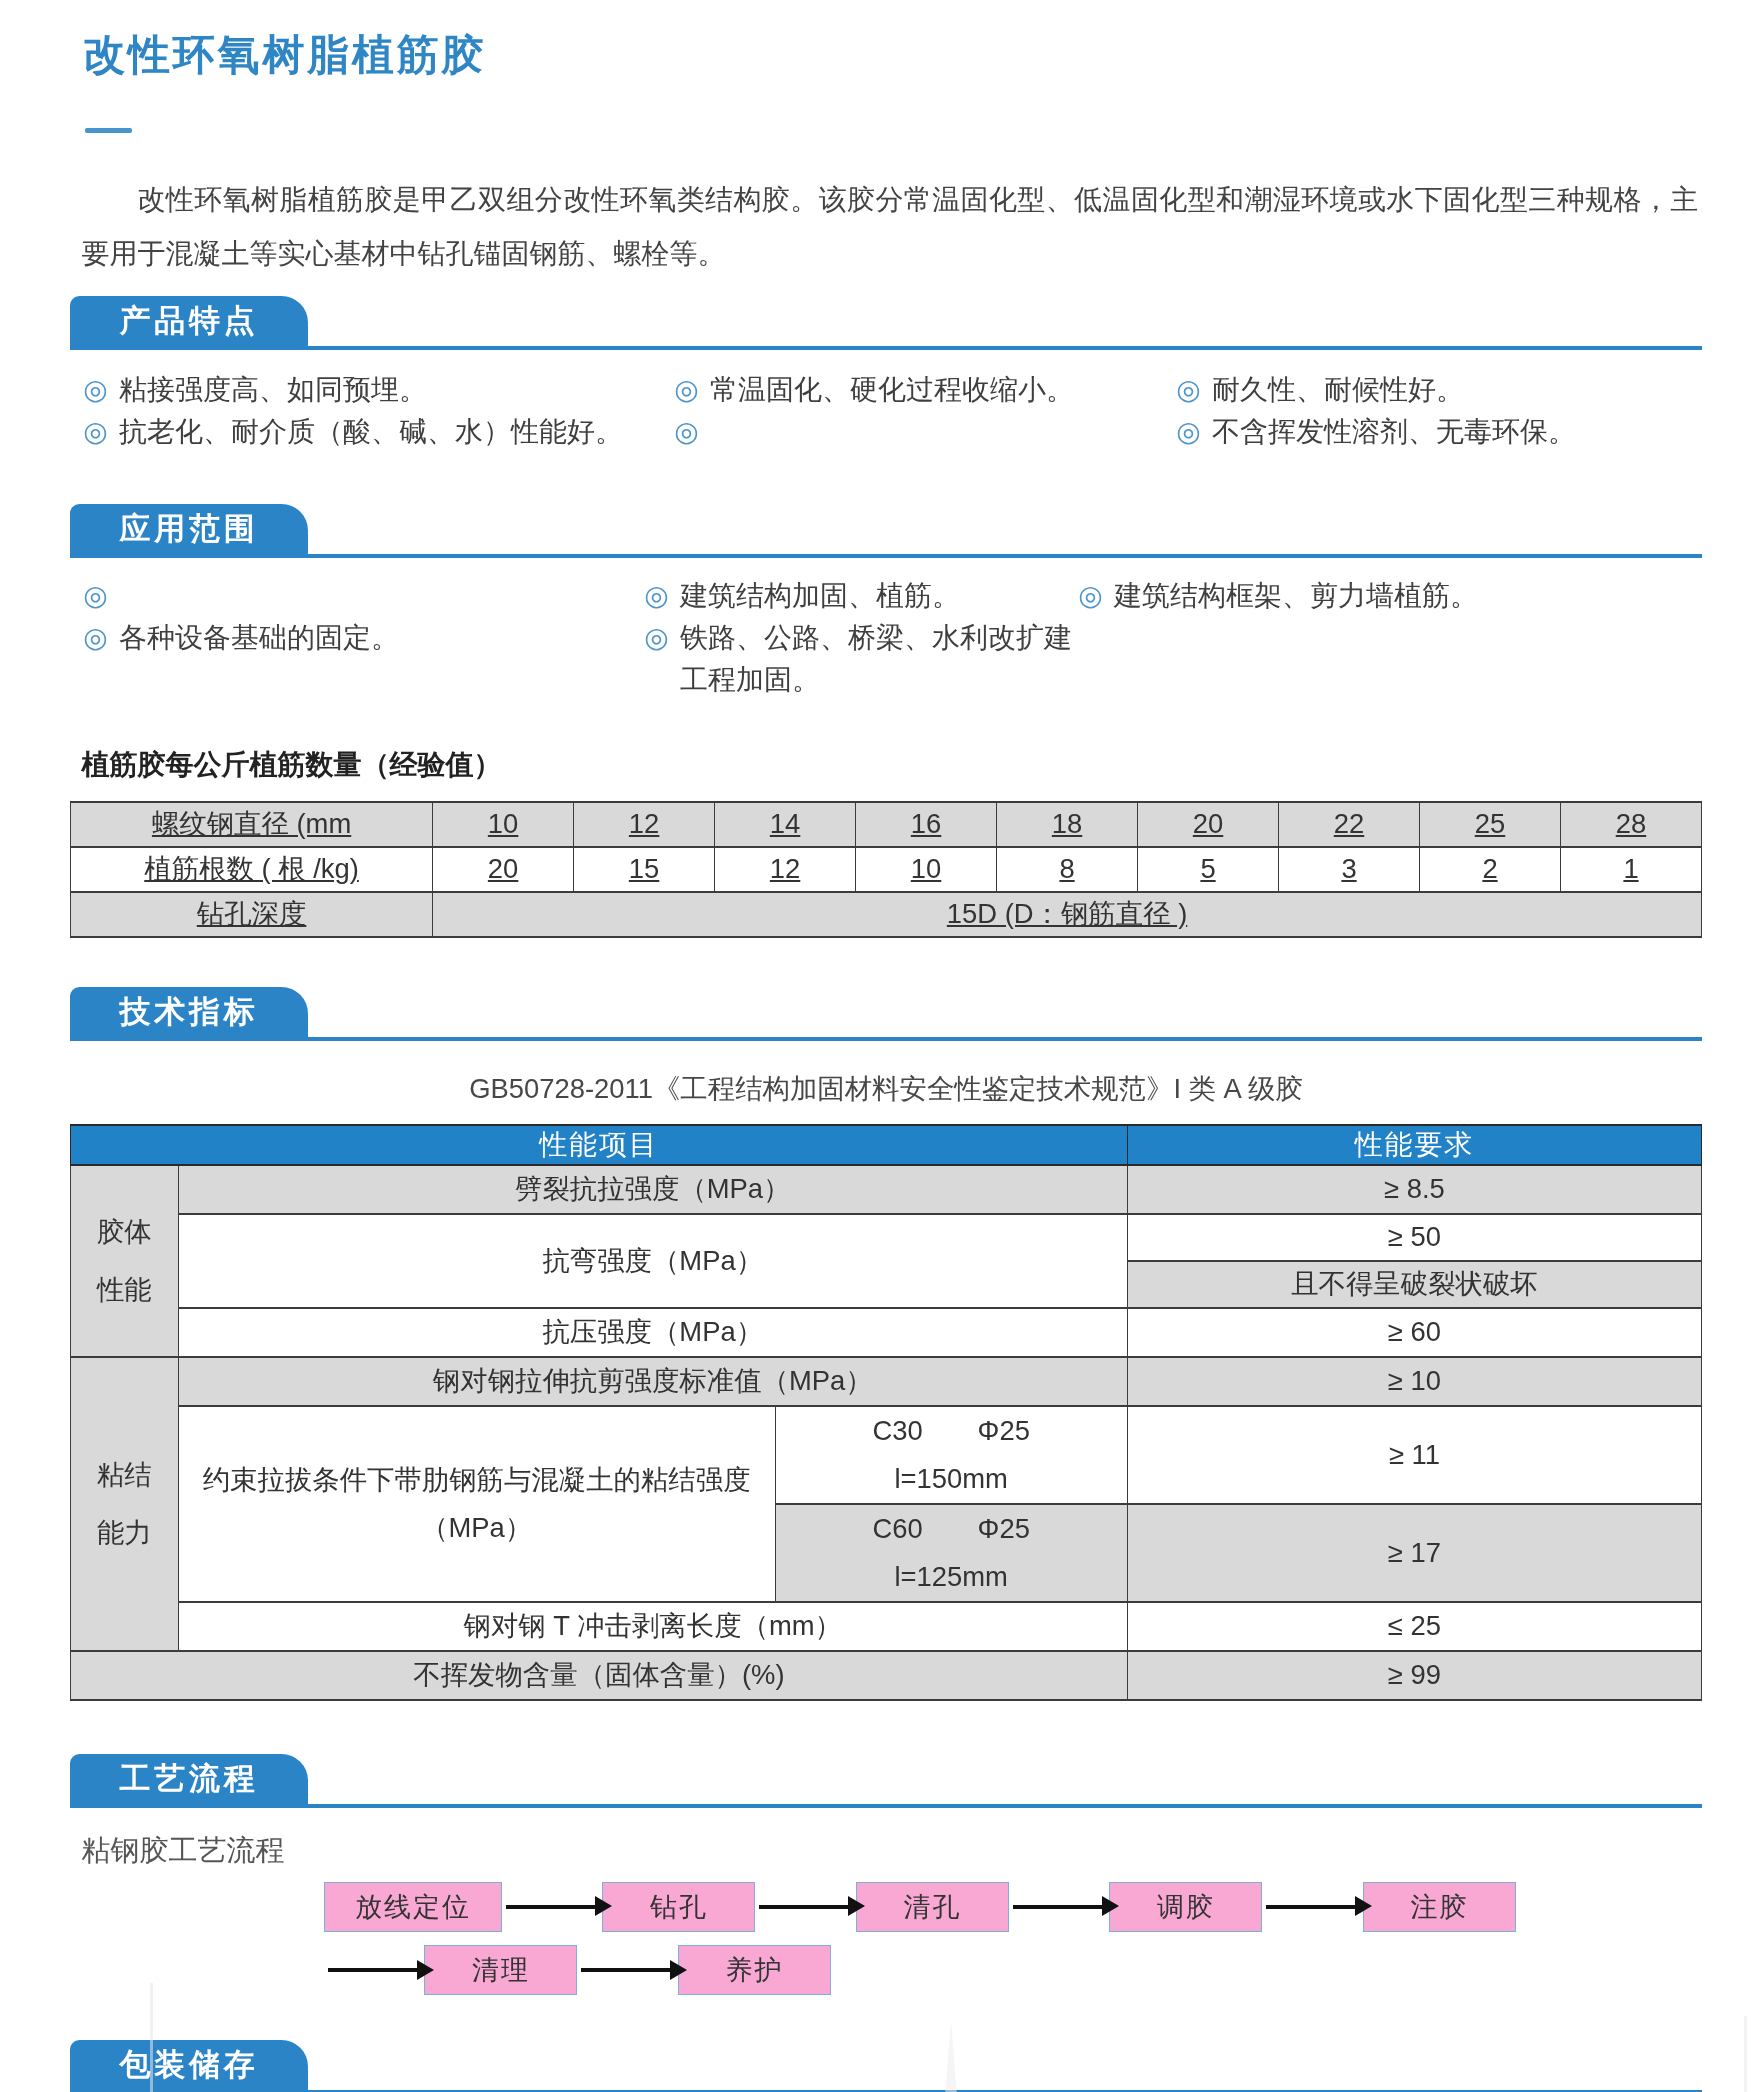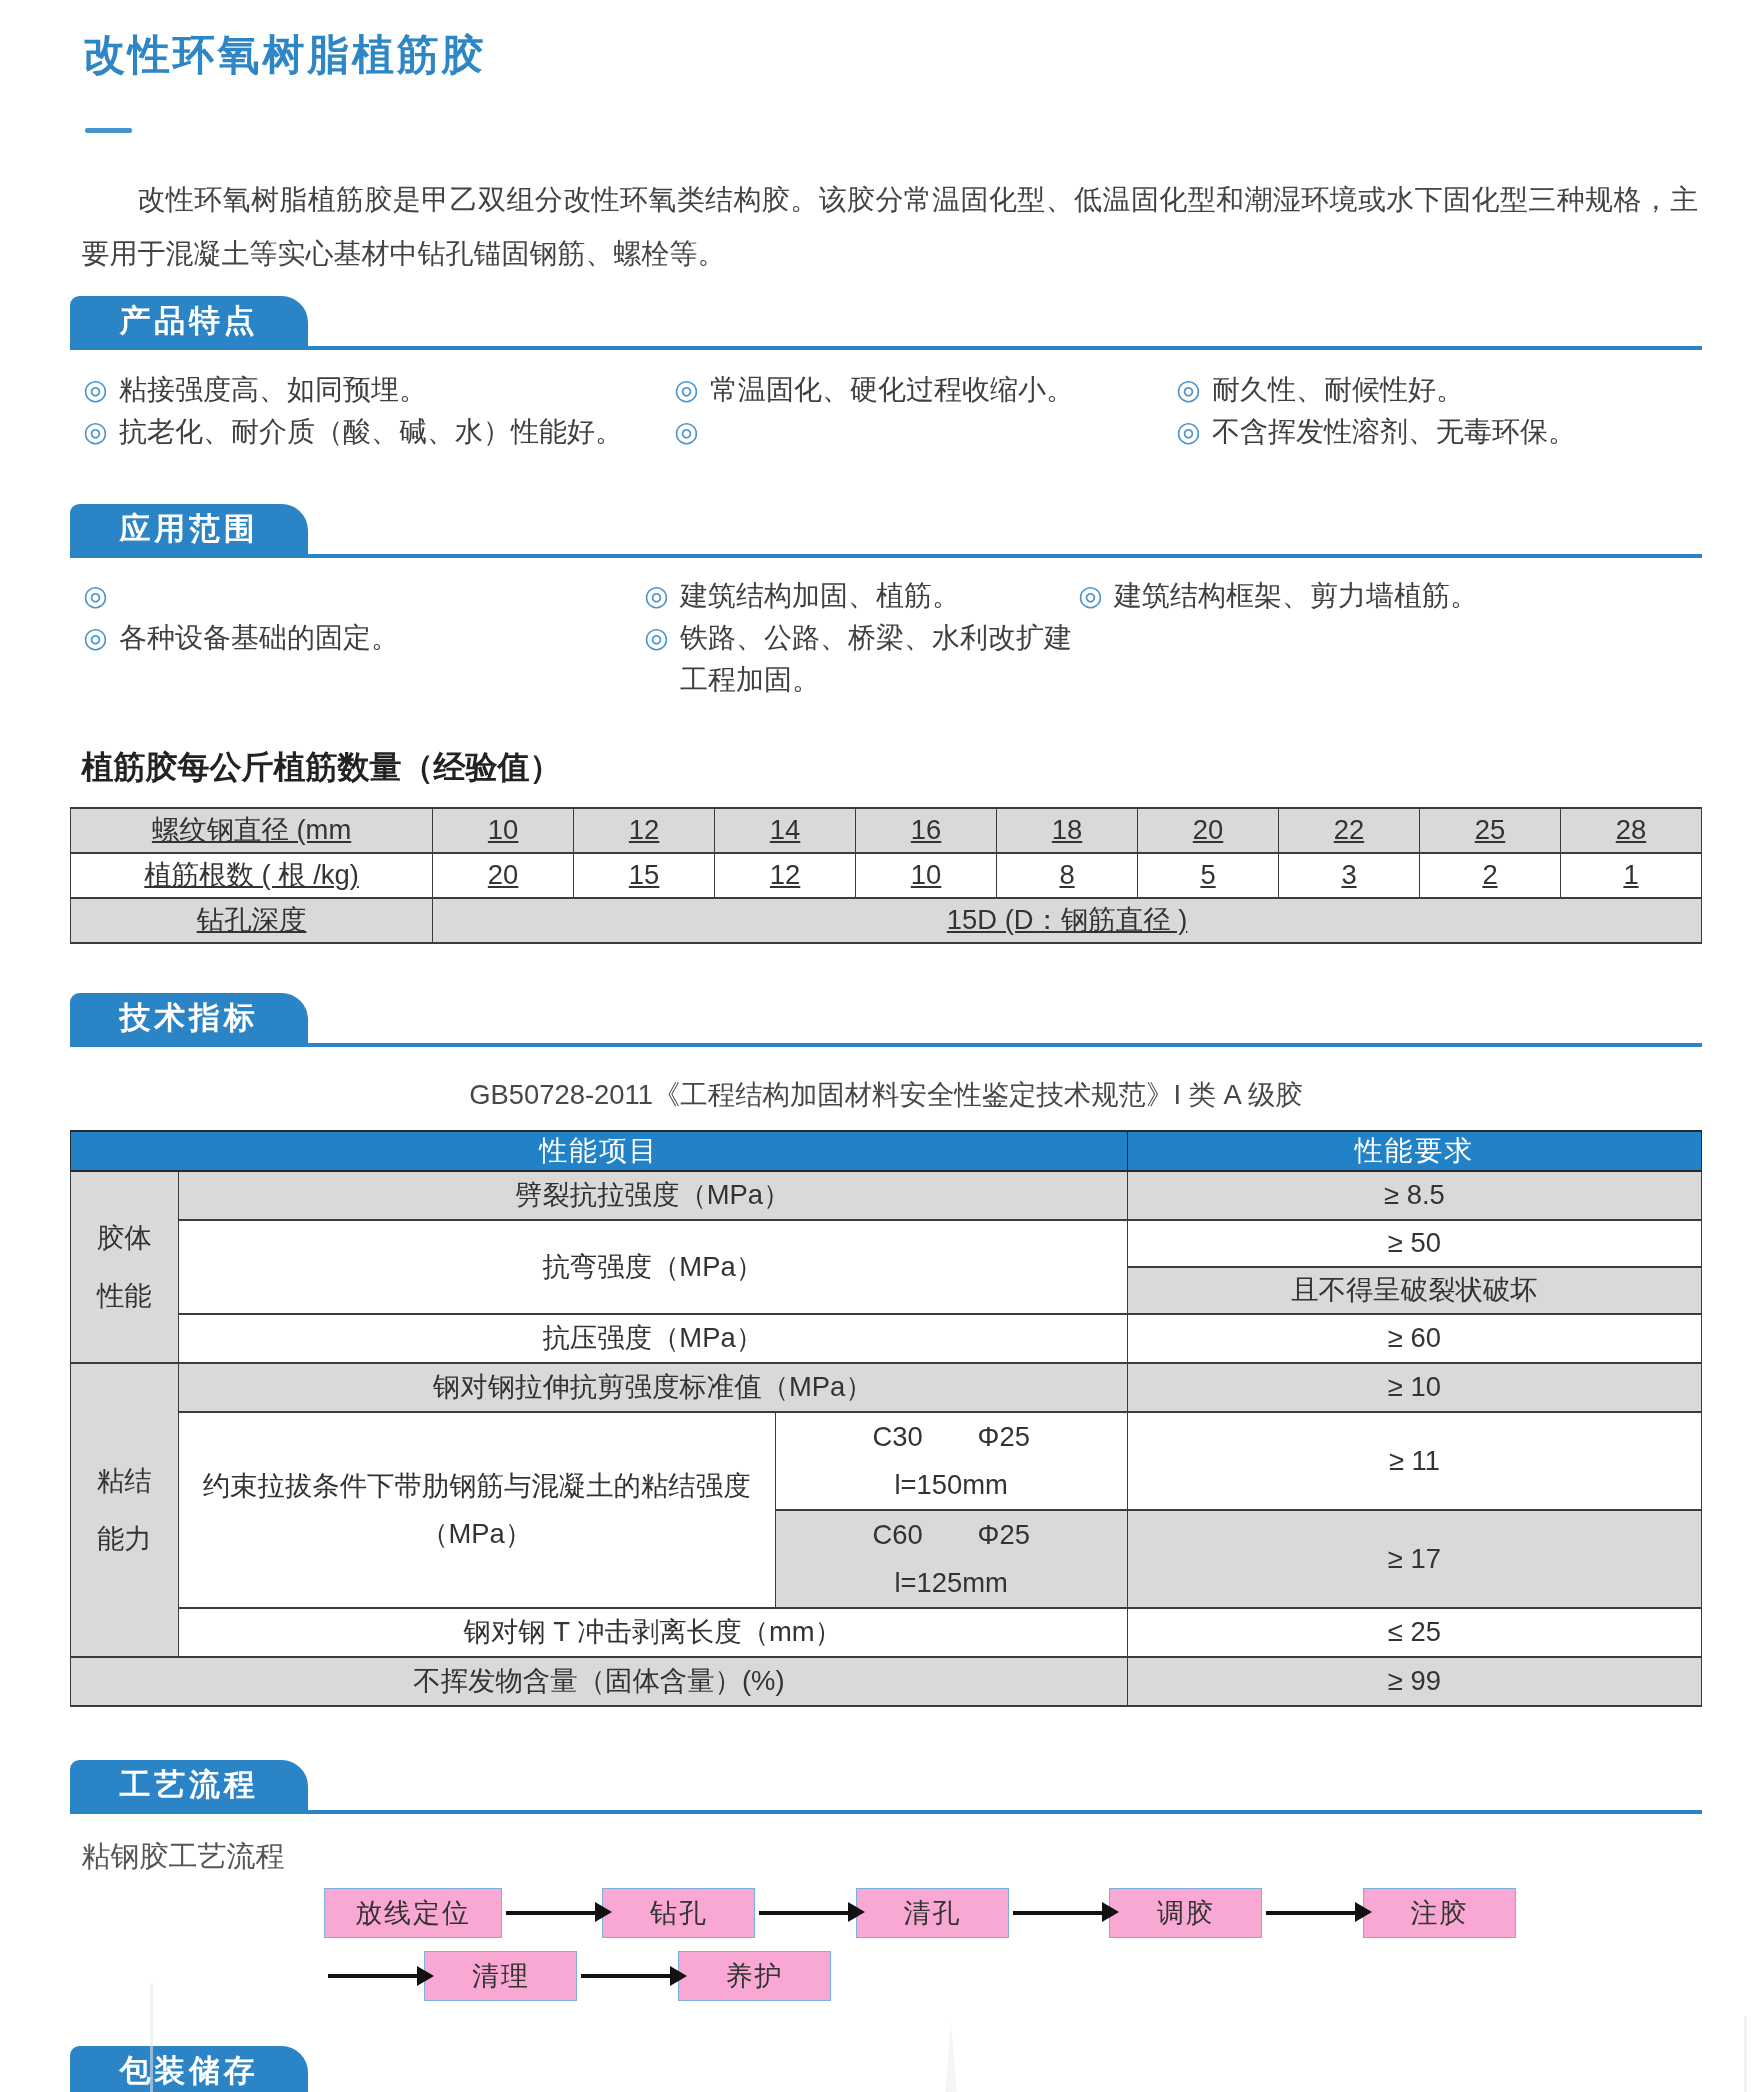--- a/index.html
+++ b/index.html
@@ -25,21 +25,21 @@
   }
 
   
   .bullet-grid { display:grid; margin:19px 0 0 13.2px; row-gap:0; font-size:28px; color:#3f3f3f; }
   .bullet-grid.features { grid-template-columns:591px 502px 1fr; }
   .bullet-grid.apps     { grid-template-columns:561px 434px 1fr; }
   .bullet-item { line-height:42px; display:flex; align-items:flex-start; }
   .bullet { color:#4b94cc; margin-right:11.4px; font-size:28px; }
 
   
-  .rebar-title { margin:45px 0 17px 11.4px; font-size:32px; font-weight:700; color:#222; }
+  .rebar-title { margin:45px 0 17px 11.4px; font-size:28px; font-weight:700; color:#222; }
   table.datatable { width:1632px; border-collapse:collapse; table-layout:fixed; }
   table.datatable td {
     border:1.9px solid #3c3c3c; border-top-width:2.8px; border-bottom-width:2.8px;
     text-align:center; vertical-align:middle; font-size:27.4px; color:#333;
   }
   .rebar td { height:45px;text-decoration:underline; }
   .g { background:#d9d9d9; }
   .w { background:#ffffff; }
 
   

